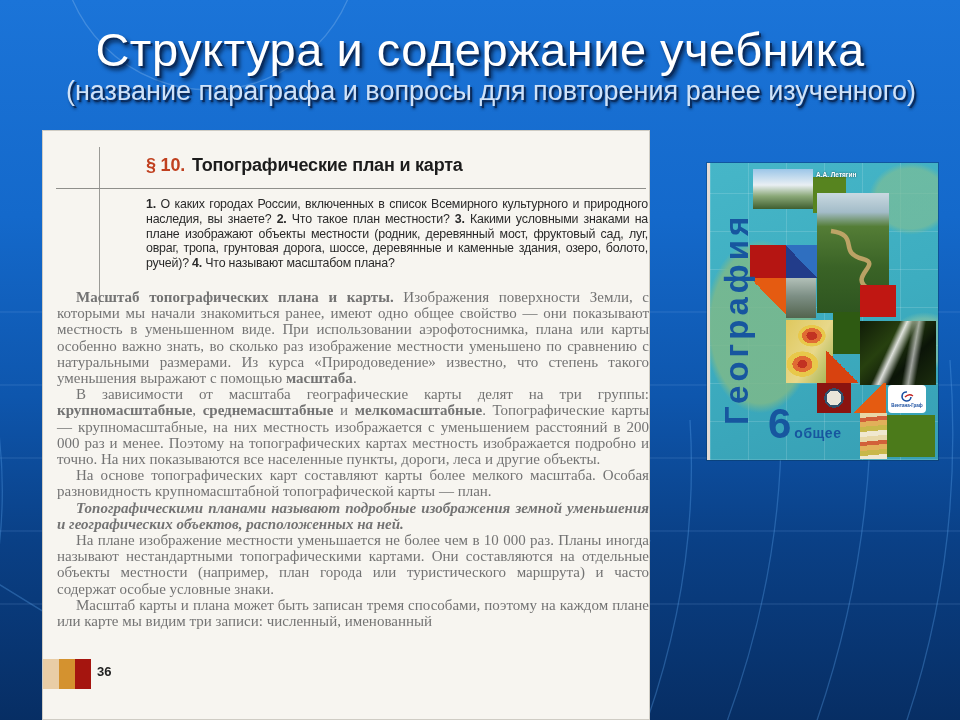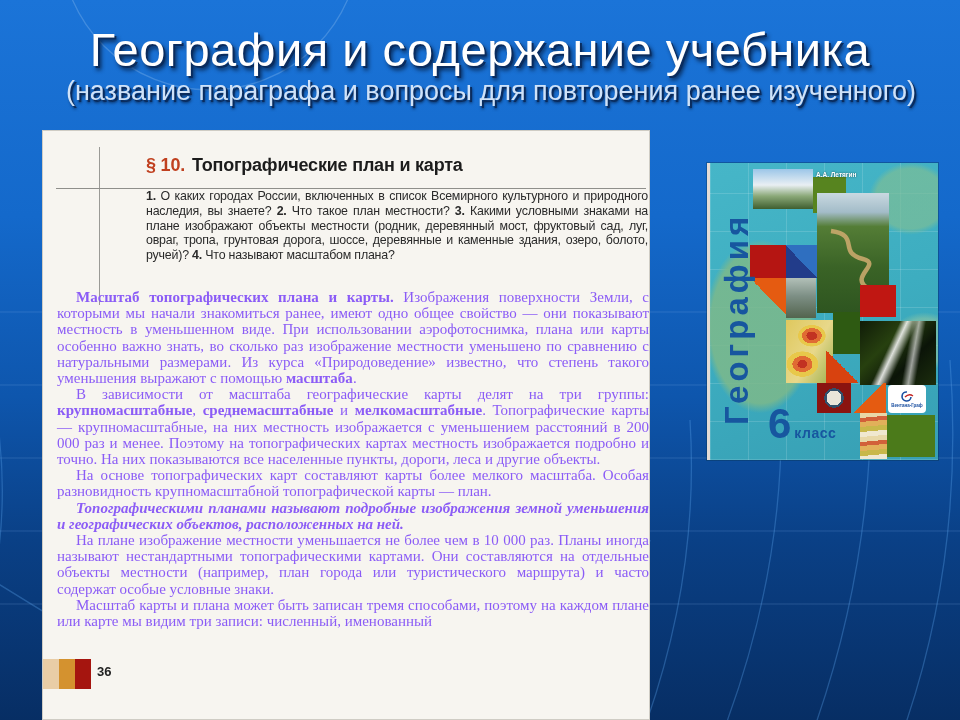--- a/index.html
+++ b/index.html
@@ -17,27 +17,27 @@
          text-shadow:2px 2px 0 #0a2c5e,2px 3px 3px rgba(4,20,48,.8);}
 
   
   .page{position:absolute;left:42px;top:130px;width:608px;height:590px;z-index:2;
         background:#f7f5f0;border:1px solid #cfccc4;box-sizing:border-box;}
   .vrule{position:absolute;left:56px;top:16px;width:1px;height:158px;background:#9a9a96;}
   .heading{position:absolute;left:103px;top:24px;width:500px;
            font-size:18px;font-weight:700;color:#1c1c1c;letter-spacing:-.2px;}
   .secnum{color:#c0401f;margin-right:7px;}
   .hrule{position:absolute;left:13px;top:57px;width:590px;height:1px;background:#8f8f8b;}
-  .questions{position:absolute;left:103px;top:58px;width:502px;
+  .questions{position:absolute;left:103px;top:66px;width:502px;
              font-size:12.4px;line-height:14.8px;color:#2a2a2a;text-align:justify;
              font-family:"Liberation Sans",sans-serif;letter-spacing:-.2px;}
   .questions .rb{font-weight:700;}
   .bodytext{position:absolute;left:14px;top:158px;width:592px;
             font-family:"Liberation Serif",serif;font-size:15px;line-height:16.2px;
-            color:#8b5cf6;text-align:justify;}
+            color:#737373;text-align:justify;}
   .bodytext p{margin:0;text-indent:19px;}
   .rb{font-weight:700;}
   .ri{font-style:italic;}
   .sq{position:absolute;top:528px;width:16px;height:30px;}
   .sq1{left:0;background:#e9cda6;}
   .sq2{left:16px;background:#d4922f;}
   .sq3{left:32px;background:#a5150f;}
   .pagenum{position:absolute;left:54px;top:533px;font-size:13px;font-weight:700;color:#222;}
 
   
@@ -113,21 +113,21 @@
       <path d="M 640 740 Q 700 580 690 420"></path>
       <path d="M 720 740 Q 790 560 780 380"></path>
       <path d="M 810 740 Q 880 550 870 340"></path>
       <path d="M 900 740 Q 965 560 950 360"></path>
       <path d="M 560 740 Q 620 640 650 540"></path>
       <path d="M -40 560 Q 120 660 260 740"></path>
     </g>
     <circle cx="210" cy="-60" r="150" stroke="#9cc8f2" stroke-opacity="0.3" fill="none" stroke-width="1.3"></circle>
   </svg>
 
-  <div class="title">География и содержание учебника</div>
+  <div class="title">Структура и содержание учебника</div>
   <div class="subtitle">(название параграфа и вопросы для повторения ранее изученного)</div>
 
   <div class="page">
     <div class="vrule"></div>
     <div class="heading">
       <span class="secnum">§ 10.</span><span>Топографические план и карта</span>
     </div>
     <div class="hrule"></div>
     <div class="questions"><span class="rb">1. </span><span>О каких городах России, включенных в список Всемирного культурного и природного наследия, вы знаете? </span><span class="rb">2. </span><span>Что такое план местности? </span><span class="rb">3. </span><span>Какими условными знаками на плане изображают объекты местности (родник, деревянный мост, фруктовый сад, луг, овраг, тропа, грунтовая дорога, шоссе, деревянные и каменные здания, озеро, болото, ручей)? </span><span class="rb">4. </span><span>Что называют масштабом плана?</span></div>
     <div class="bodytext">
@@ -169,17 +169,17 @@
       <svg width="16" height="13" viewBox="0 0 16 13">
         <path d="M8 2 A 4.5 4.5 0 1 0 12 7" stroke="#1a4fa0" stroke-width="1.6" fill="none"></path>
         <path d="M6 7 Q 10 3 14 6" stroke="#c22320" stroke-width="1.3" fill="none"></path>
       </svg>
       <div class="logo-text">Вентана-Граф</div>
     </div>
     <div class="cover-author">А.А. Летягин</div>
     <div class="cover-title">География</div>
     <div class="grade">
       <span class="grade-num">6</span>
-      <span class="grade-word">класс</span>
+      <span class="grade-word">общее</span>
     </div>
   </div>
 
 </div>
 
 </body></html>

